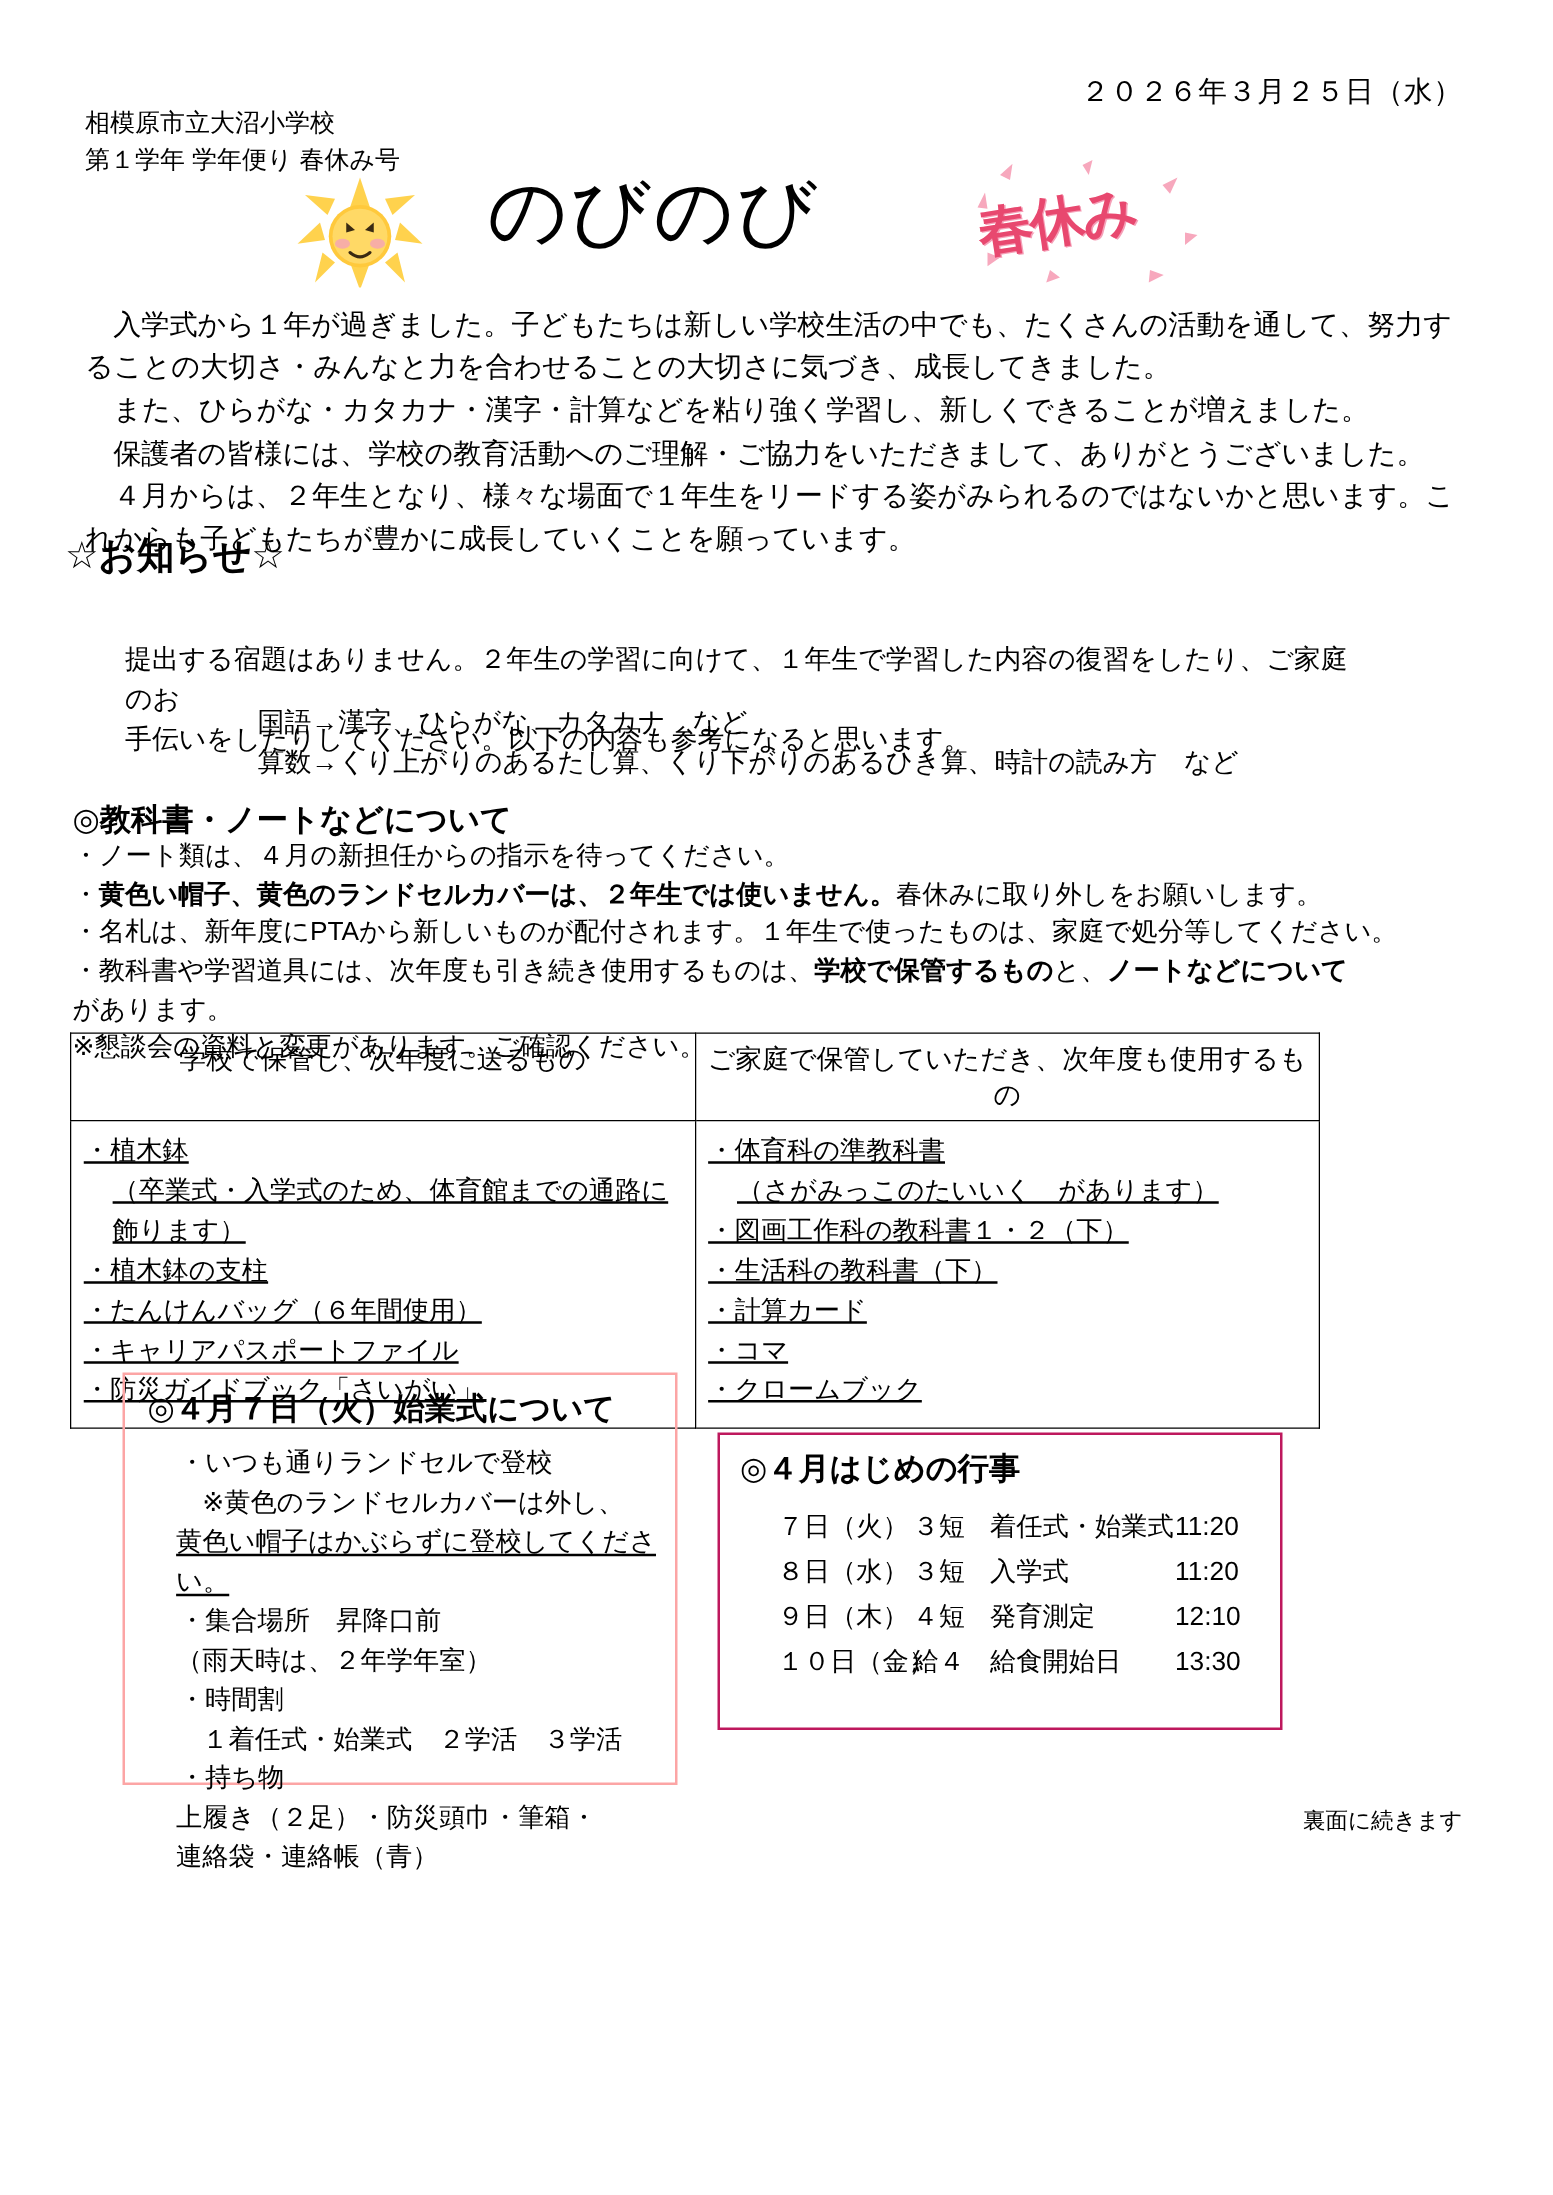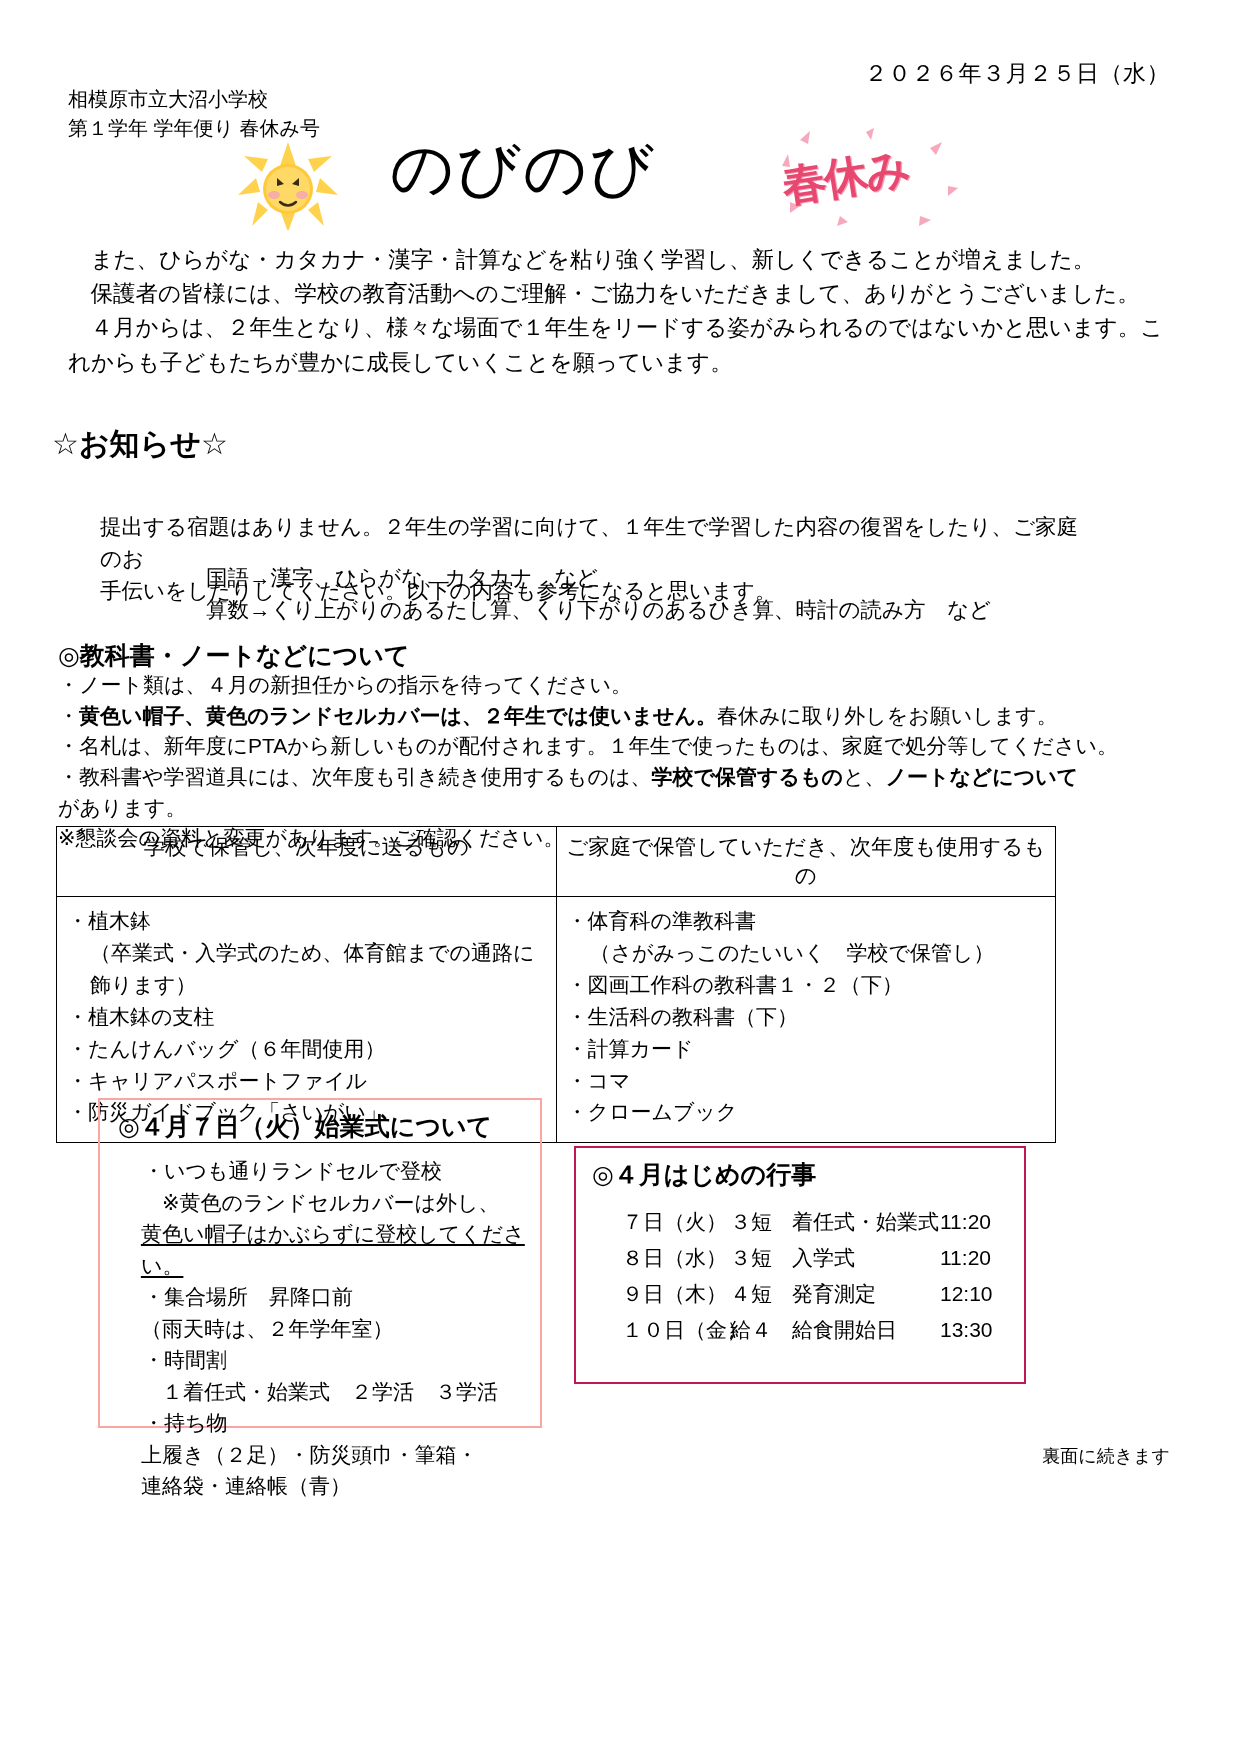--- a/index.html
+++ b/index.html
@@ -181,20 +181,21 @@
   }
   .storage-table td {
     padding: 8px 10px 14px 10px;
     line-height: 1.52;
     height: 220px;
   }
   .storage-table td ul {
     margin: 0;
     padding: 0;
     list-style: none;
+    text-decoration: underline;
   }
   .storage-table td li { margin: 0; }
   .cell-sub { padding-left: 1.1em; display: block; }
 
   
   .box-ceremony {
     position: absolute;
     left: 62px;
     top: 1098px;
     width: 444px;
@@ -310,20 +311,21 @@
           <path d="M150 88 l11 4 l-12 6 z"></path>
           <path d="M70 88 l8 6 l-11 4 z"></path>
           <path d="M20 74 l10 4 l-10 7 z"></path>
         </g>
       </svg>
       <div class="harumi-text">春休み</div>
     </div>
   </div>
 
   <div class="intro">
+    <p>入学式から１年が過ぎました。子どもたちは新しい学校生活の中でも、たくさんの活動を通して、努力することの大切さ・みんなと力を合わせることの大切さに気づき、成長してきました。</p>
     <p>また、ひらがな・カタカナ・漢字・計算などを粘り強く学習し、新しくできることが増えました。</p>
     <p>保護者の皆様には、学校の教育活動へのご理解・ご協力をいただきまして、ありがとうございました。</p>
     <p>４月からは、２年生となり、様々な場面で１年生をリードする姿がみられるのではないかと思います。これからも子どもたちが豊かに成長していくことを願っています。</p>
   </div>
 
   <div class="notice-title">☆お知らせ☆</div>
 
   <div class="sec-haruyasumi-body">
     <p>提出する宿題はありません。２年生の学習に向けて、１年生で学習した内容の復習をしたり、ご家庭のお</p>
     <p>手伝いをしたりしてください。以下の内容も参考になると思います。</p>
@@ -365,21 +367,21 @@
             <li>・植木鉢の支柱</li>
             <li>・たんけんバッグ（６年間使用）</li>
             <li>・キャリアパスポートファイル</li>
             <li>・防災ガイドブック「さいがい」</li>
           </ul>
         </td>
         <td>
           <ul>
             <li>
               <span>・体育科の準教科書</span>
-              <span class="cell-sub">（さがみっこのたいいく　学校で保管し）</span>
+              <span class="cell-sub">（さがみっこのたいいく　があります）</span>
             </li>
             <li>・図画工作科の教科書１・２（下）</li>
             <li>・生活科の教科書（下）</li>
             <li>・計算カード</li>
             <li>・コマ</li>
             <li>・クロームブック</li>
           </ul>
         </td>
       </tr>
     </tbody>

